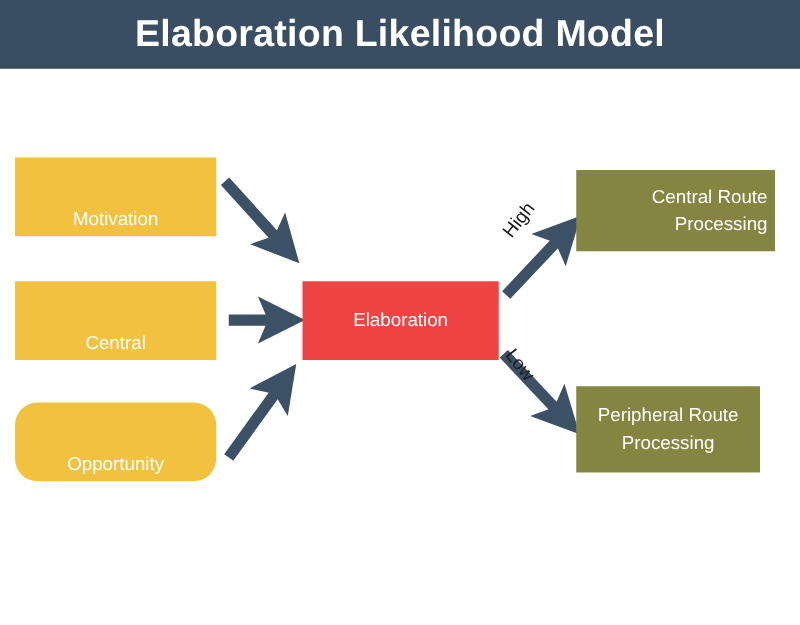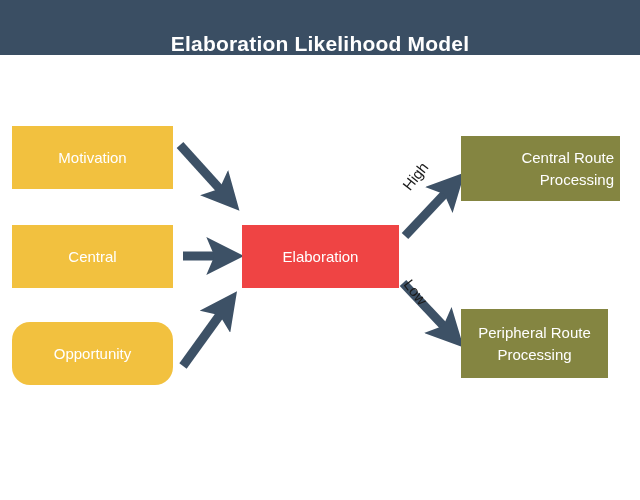--- a/index.html
+++ b/index.html
@@ -24,27 +24,27 @@
     position: absolute;
     left: 0;
     top: 0;
     width: 640px;
     height: 55px;
     background: #3a4e63;
   }
   .header-title {
     position: absolute;
     left: 0;
-    top: 16px;
+    top: 0;
     width: 640px;
     height: 55px;
     line-height: 55px;
     text-align: center;
     color: #ffffff;
-    font-size: 21px;
+    font-size: 30px;
     font-weight: bold;
     letter-spacing: 0.2px;
     font-family: "Liberation Sans", sans-serif;
   }
   
   .node {
     position: absolute;
     display: flex;
     align-items: center;
     justify-content: center;
@@ -54,21 +54,21 @@
     font-family: "Liberation Sans", sans-serif;
     line-height: 1.45;
     box-sizing: border-box;
     padding: 2px 6px;
   }
   .node-label {
     display: block;
     width: 100%;
     white-space: pre-line;
   }
-  .node-input   { background: #f2c13f; }
+  .node-input   { background: #f2c13f; align-items: flex-end; }
   .node-center  { background: #ef4444; }
   .node-outcome { background: #848541; }
 
   #node-motivation  { left: 12px;  top: 126px; width: 161px; height: 63px; }
   #node-ability     { left: 12px;  top: 225px; width: 161px; height: 63px; }
   #node-opportunity { left: 12px;  top: 322px; width: 161px; height: 63px; border-radius: 18px; }
   #node-elaboration { left: 242px; top: 225px; width: 157px; height: 63px; }
   #node-central     { left: 461px; top: 136px; width: 159px; height: 65px; text-align: right; }
   #node-peripheral  { left: 461px; top: 309px; width: 147px; height: 69px; }
 

